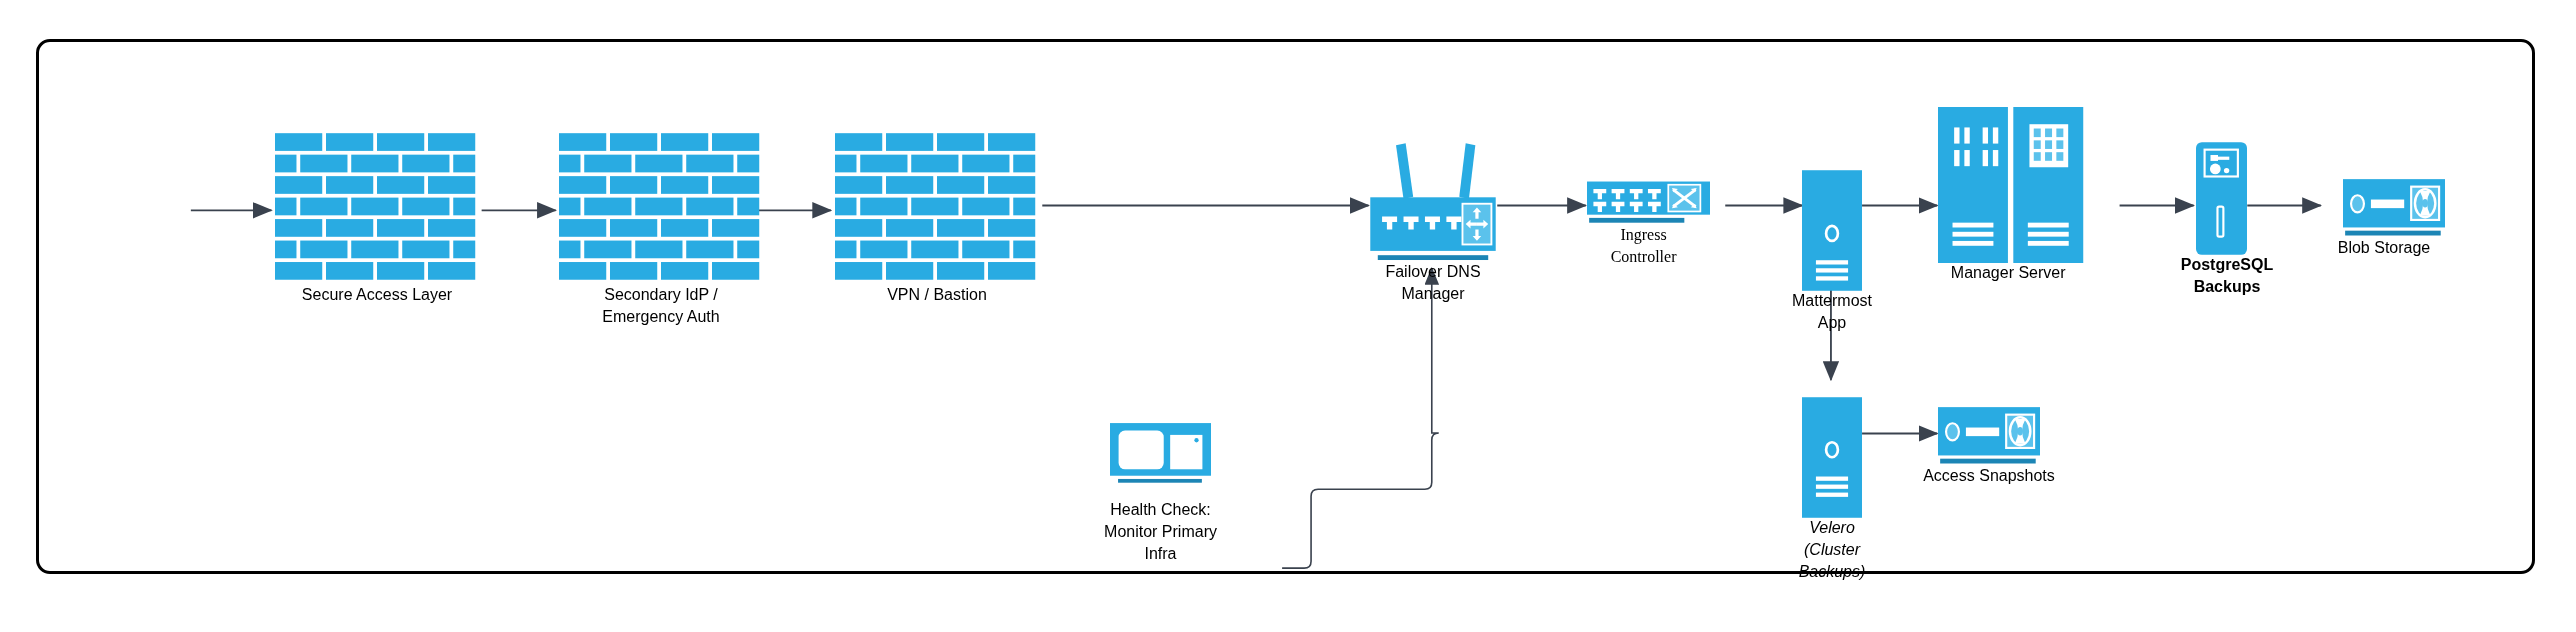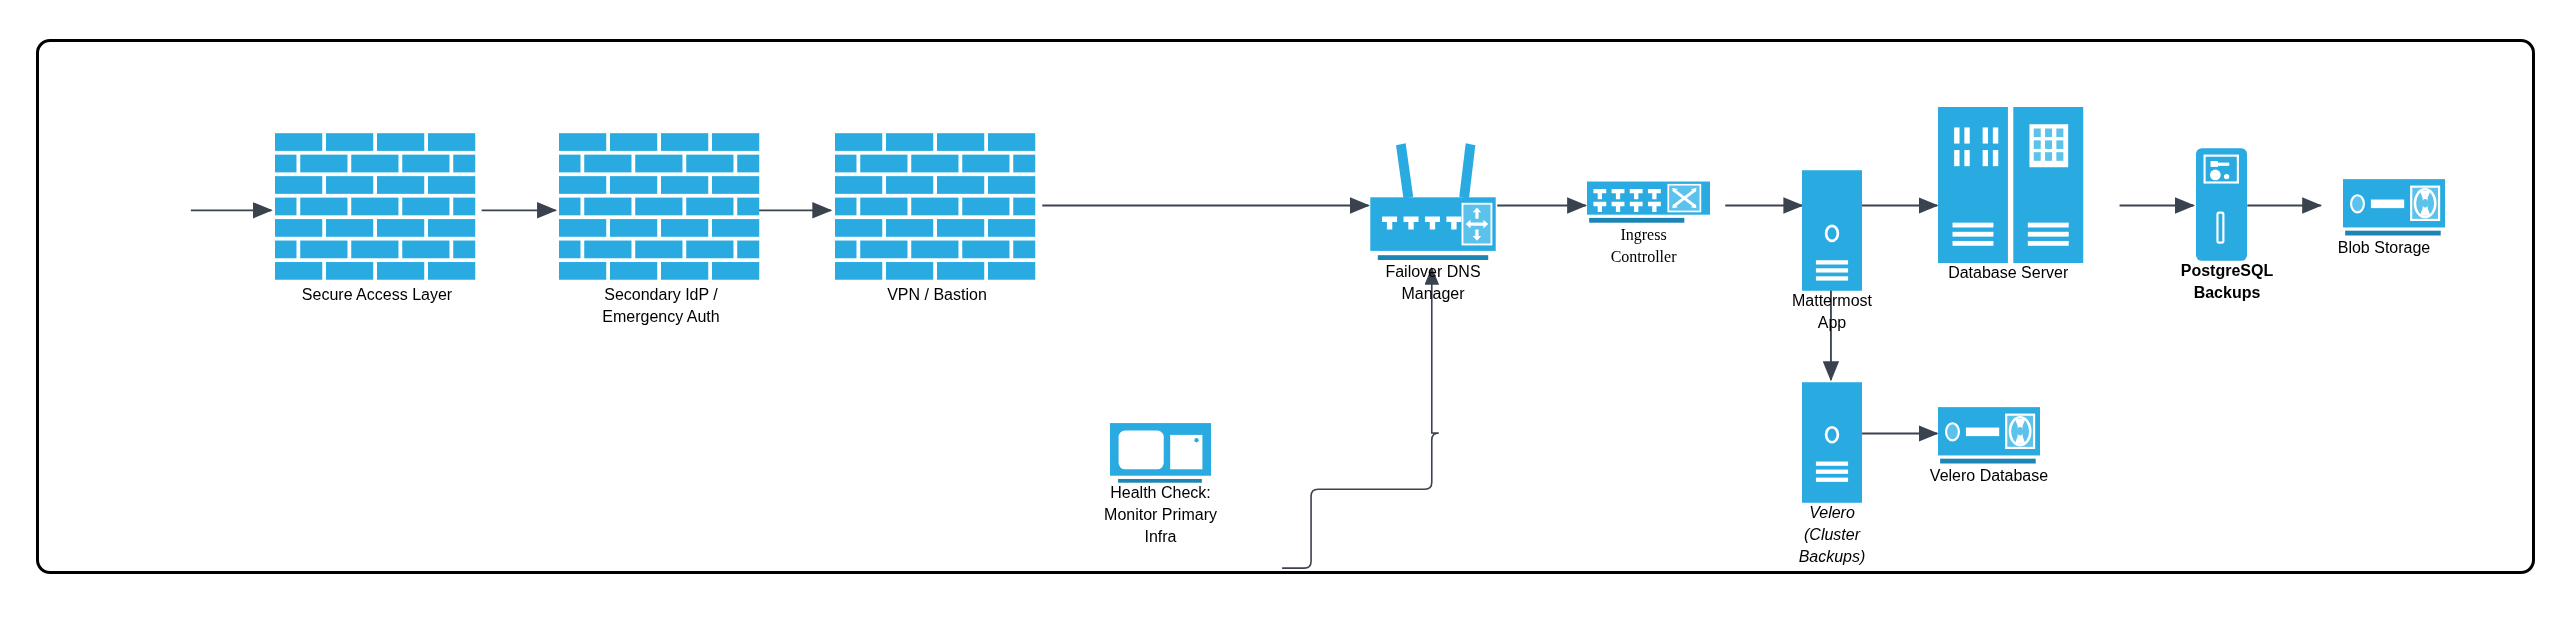--- a/index.html
+++ b/index.html
@@ -295,25 +295,25 @@
           <rect x="220" y="84" width="13" height="16"></rect>
         </g>
         <g fill="#ffffff">
           <rect x="167" y="215" width="76" height="9"></rect>
           <rect x="167" y="232" width="76" height="9"></rect>
           <rect x="167" y="249" width="76" height="9"></rect>
         </g>
       </svg>
     </div>
     <div class="label" style="top:155px;left:45%;">
-      <div>Database Server</div>
-    </div>
-  </div>
-
-  <div class="node" style="left:2196px;top:148px;width:62px;height:113px;font-weight:bold;">
+      <div>Manager Server</div>
+    </div>
+  </div>
+
+  <div class="node" style="left:2196px;top:142px;width:62px;height:113px;font-weight:bold;">
     <div class="glyph">
       <svg width="51" height="113" viewBox="0 0 95 210">
         <rect x="0" y="0" width="95" height="210" rx="11" ry="11" fill="#29ABE2"></rect>
         <rect x="16" y="14" width="62" height="50" fill="none" stroke="#ffffff" stroke-width="4"></rect>
         <g fill="#ffffff">
           <rect x="27" y="24" width="14" height="11"></rect>
           <rect x="38" y="27" width="24" height="6"></rect>
           <circle cx="36" cy="50" r="10"></circle>
           <circle cx="57" cy="53" r="5"></circle>
         </g>
@@ -347,28 +347,28 @@
   <div class="node" style="left:1110px;top:423px;width:101px;height:70px;">
     <div class="glyph">
       <svg width="101" height="70" viewBox="0 0 188 130">
         <rect x="0" y="0" width="188" height="98" fill="#29ABE2"></rect>
         <rect x="16" y="14" width="84" height="72" rx="12" ry="12" fill="#ffffff"></rect>
         <rect x="112" y="22" width="60" height="64" fill="#ffffff"></rect>
         <circle cx="161" cy="32" r="4" fill="#29ABE2"></circle>
         <rect x="15" y="104" width="156" height="7" fill="#1C85B5"></rect>
       </svg>
     </div>
-    <div class="label" style="top:59px;">
+    <div class="label" style="top:76px;">
       <div>Health Check:</div>
       <div>Monitor Primary</div>
       <div>Infra</div>
     </div>
   </div>
 
-  <div class="node" style="left:1802px;top:382px;width:60px;height:121px;font-style:italic;">
+  <div class="node" style="left:1802px;top:397px;width:60px;height:121px;font-style:italic;">
     <div class="glyph">
       <svg width="60" height="121" viewBox="0 0 112 225">
         <rect x="0" y="0" width="112" height="225" fill="#29ABE2"></rect>
         <ellipse cx="56" cy="98" rx="11" ry="14" fill="none" stroke="#ffffff" stroke-width="5"></ellipse>
         <g fill="#ffffff">
           <rect x="26" y="148" width="60" height="8"></rect>
           <rect x="26" y="163" width="60" height="8"></rect>
           <rect x="26" y="178" width="60" height="8"></rect>
         </g>
       </svg>
@@ -387,18 +387,18 @@
         <ellipse cx="27" cy="46" rx="12" ry="16" fill="#5BC2EC" stroke="#ffffff" stroke-width="4"></ellipse>
         <rect x="52" y="38" width="62" height="16" fill="#ffffff"></rect>
         <rect x="127" y="14" width="52" height="62" fill="#5BC2EC" stroke="#ffffff" stroke-width="4"></rect>
         <ellipse cx="153" cy="45" rx="19" ry="26" fill="none" stroke="#ffffff" stroke-width="4.5"></ellipse>
         <path d="M143,22 q13,22 0,46 h20 q-13,-24 0,-46 z" fill="#ffffff"></path>
         <ellipse cx="153" cy="45" rx="5" ry="8" fill="#5BC2EC"></ellipse>
         <rect x="4" y="96" width="178" height="9" fill="#1C85B5"></rect>
       </svg>
     </div>
     <div class="label" style="top:58px;">
-      <div>Velero Database</div>
+      <div>Access Snapshots</div>
     </div>
   </div>
 
 </div>
 
 
 </body></html>

